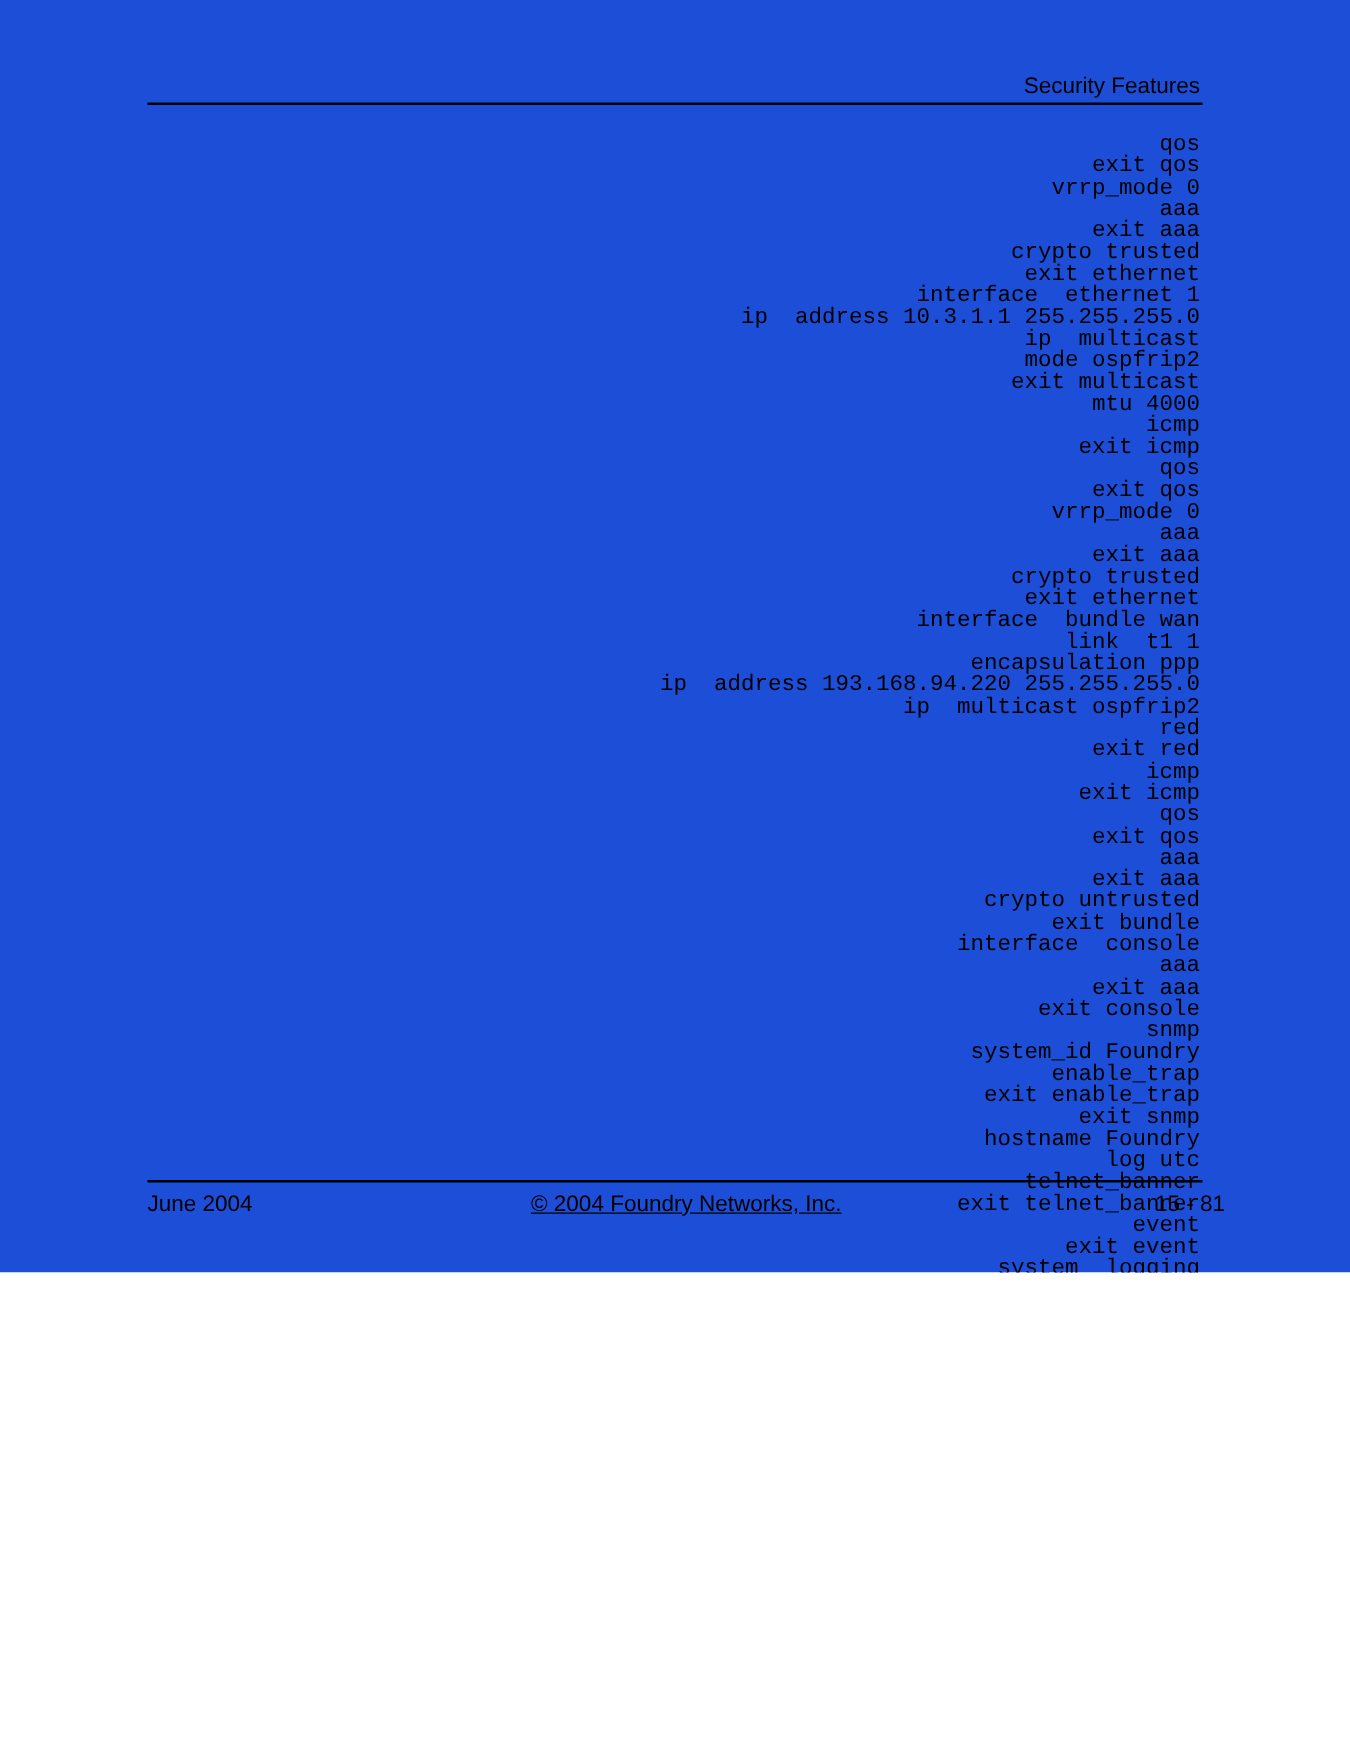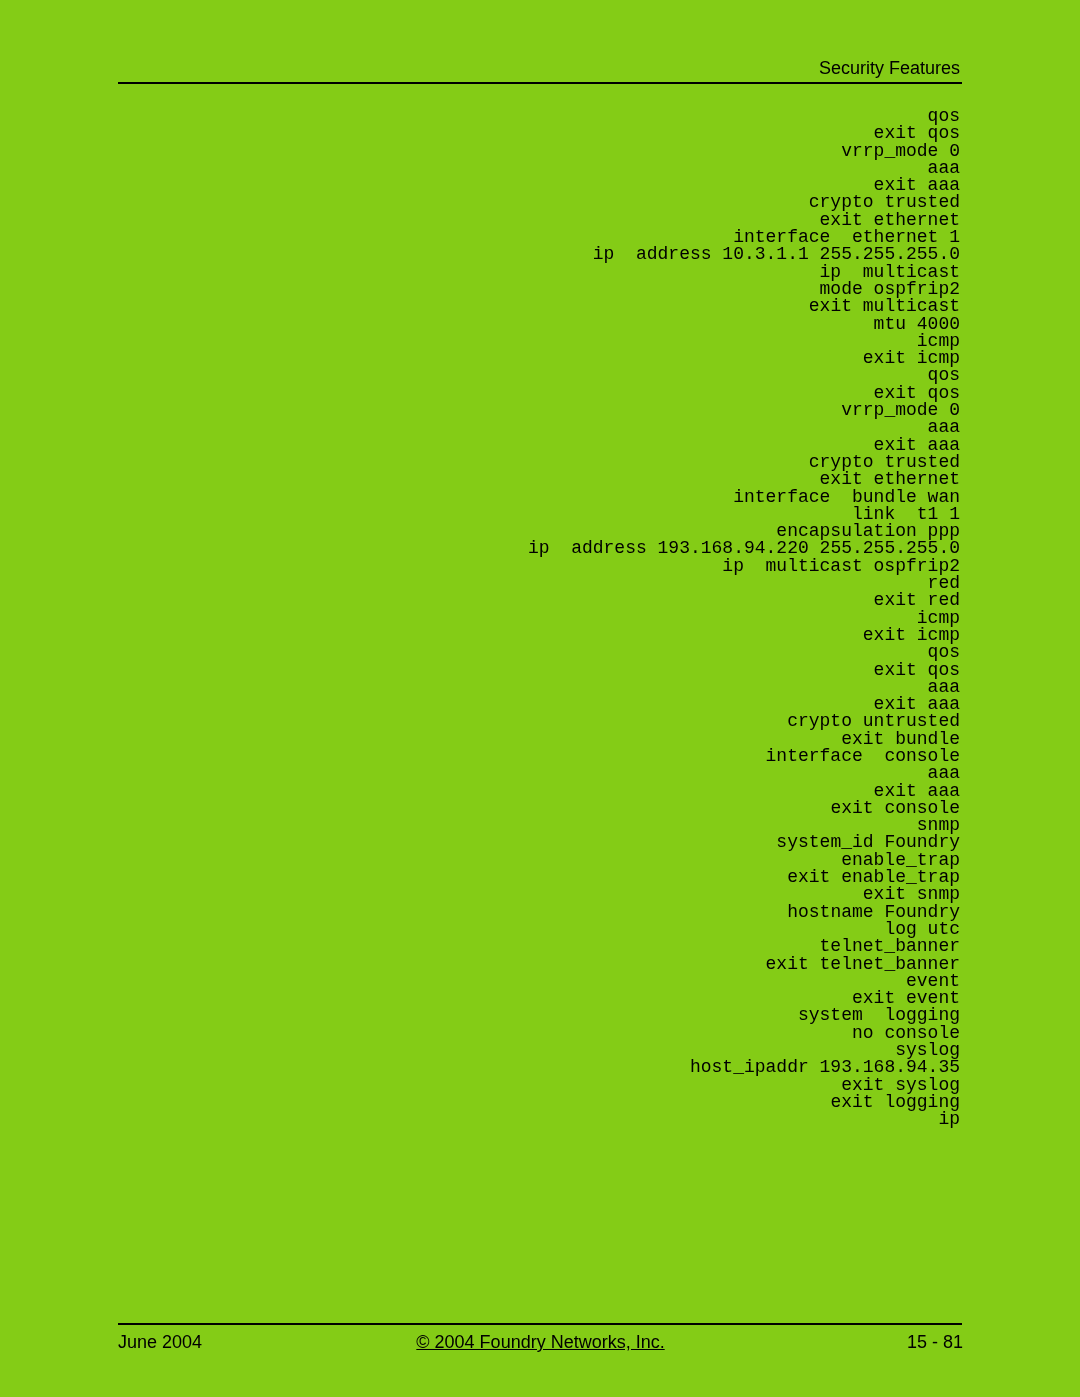--- a/index.html
+++ b/index.html
@@ -1,20 +1,20 @@
 <!DOCTYPE html>
 <html><head>
 <meta charset="utf-8">
 <style>
   * { margin: 0; padding: 0; box-sizing: border-box; }
   html, body { background: #fff; }
   .page {
     width: 1080px;
-    height: 1397px;
-    background: #84cc16;
+    height: 1018px;
+    background: #1d4ed8;
     position: relative;
     font-family: Arial, Helvetica, sans-serif;
     color: #000;
   }
   .header {
     position: absolute;
     top: 58px;
     right: 120px;
     font-size: 18px;
     text-align: right;
@@ -42,21 +42,21 @@
     position: absolute;
     bottom: 72px;
     left: 118px;
     right: 118px;
     border-top: 2px solid #000;
   }
   .footer {
     position: absolute;
     bottom: 44px;
     left: 118px;
-    right: 117px;
+    right: 100px;
     display: flex;
     justify-content: space-between;
     align-items: baseline;
     font-size: 18px;
   }
   .footer .center { position: absolute; left: 0; right: 0; text-align: center; text-decoration: underline; }
   .footer .left, .footer .right { position: relative; z-index: 1; }
 </style>
 </head>
 <body>

